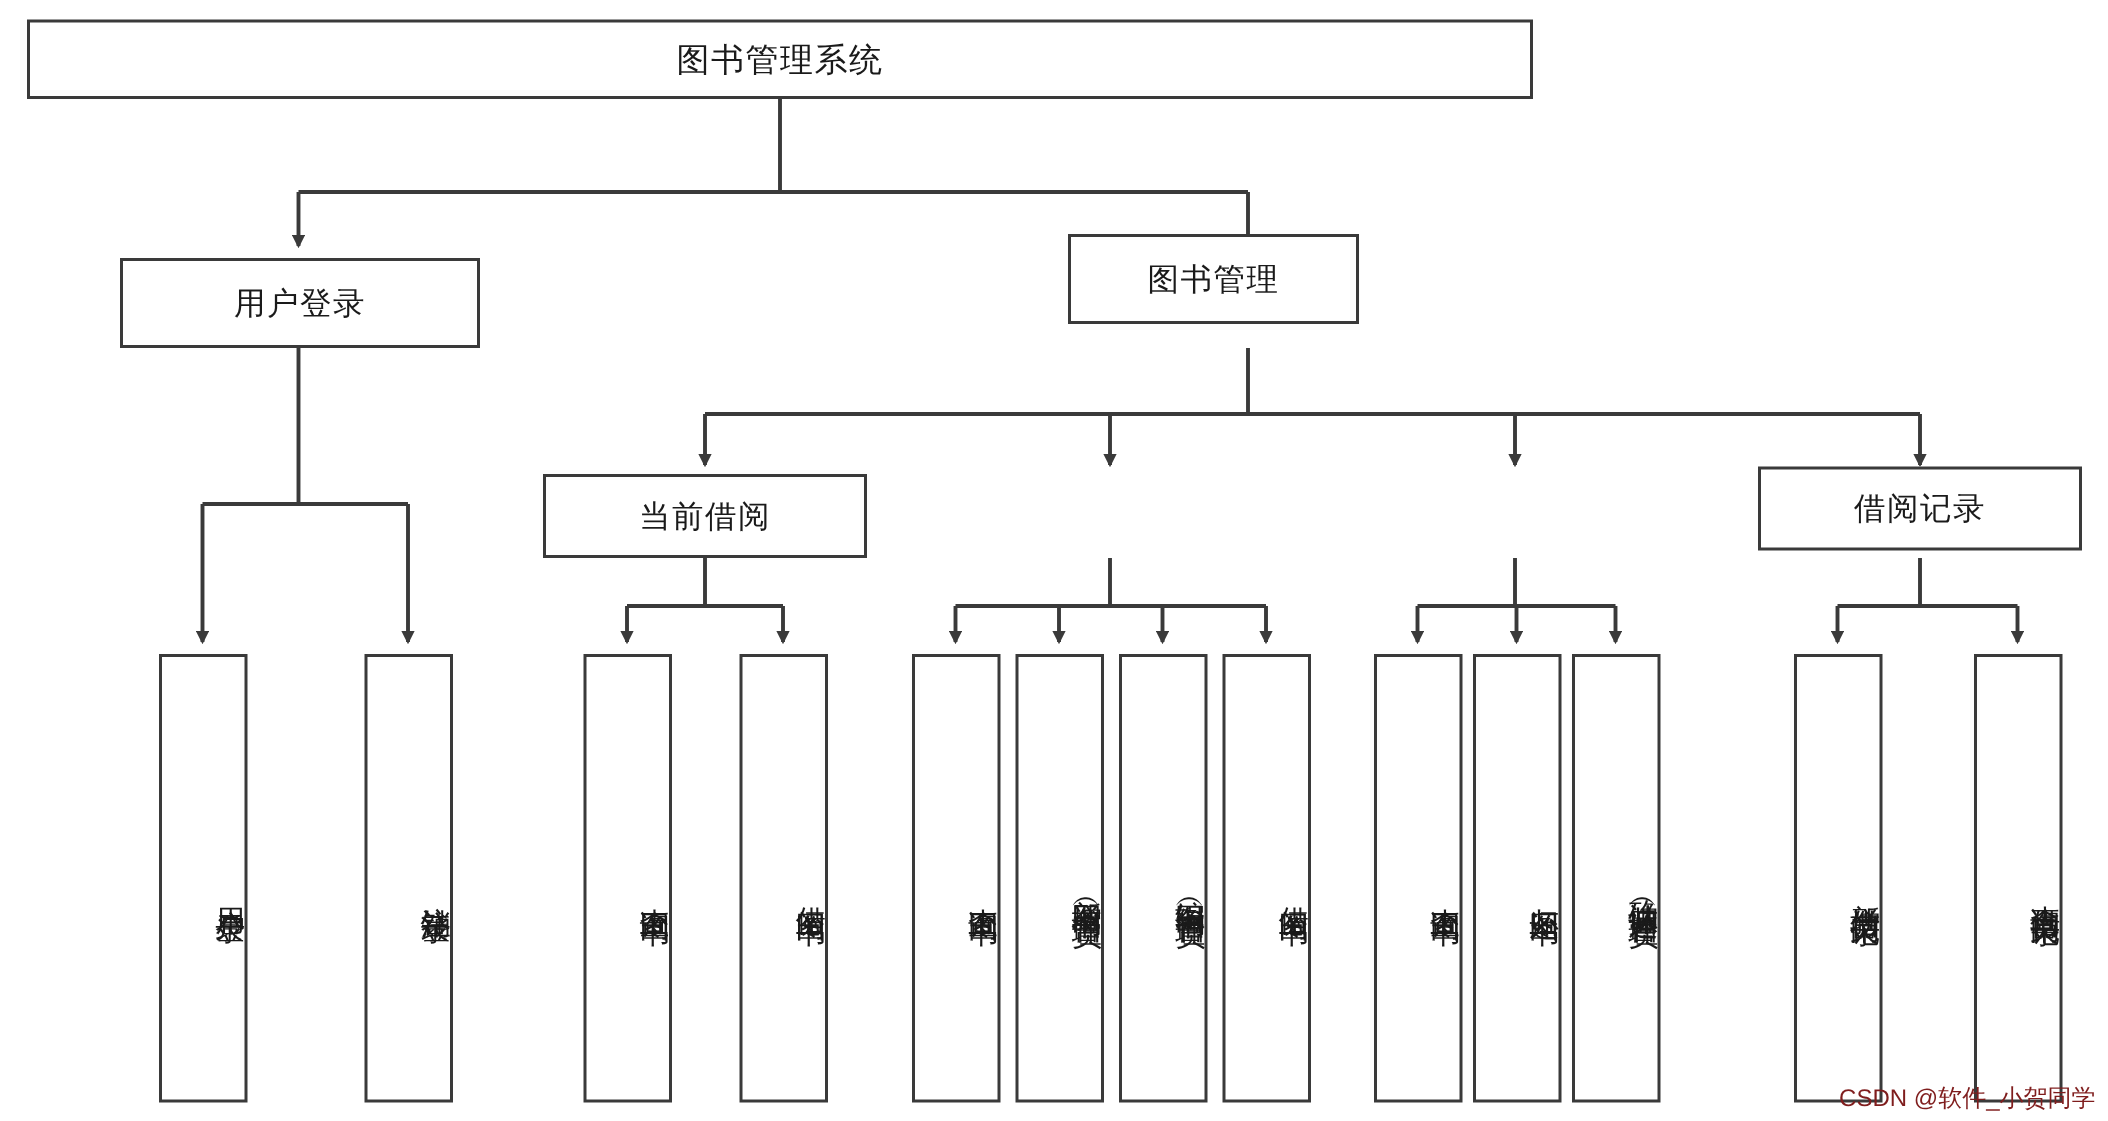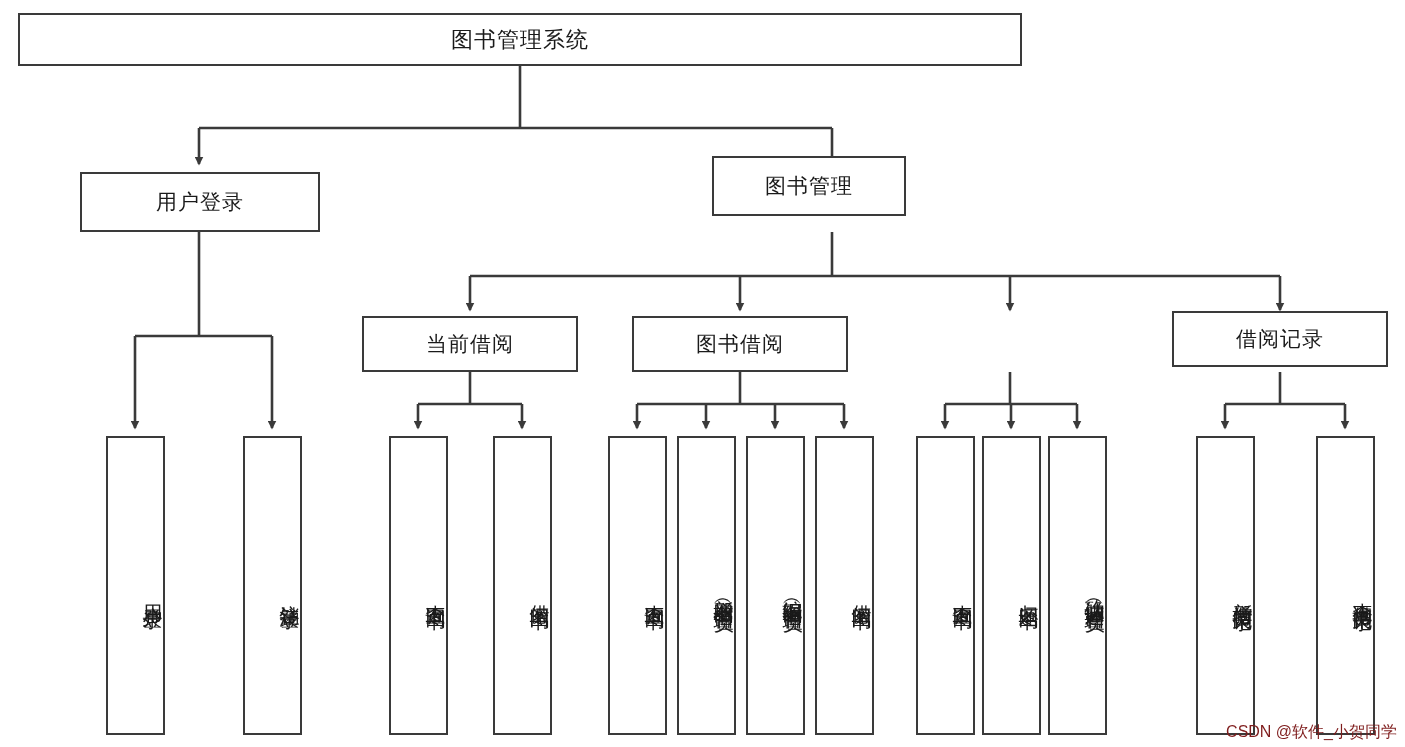--- a/index.html
+++ b/index.html
@@ -133,23 +133,20 @@
   </div>
 
   <div class="node horiz" style="left:712px; top:156px; width:194px; height:60px;align-items:center;">
     <span>图书管理</span>
   </div>
 
   <div class="node horiz" style="left:362px; top:316px; width:216px; height:56px;">
     <span>当前借阅</span>
   </div>
 
-  <div class="node horiz" style="left:632px; top:316px; width:216px; height:56px;">
-    <span>图书借阅</span>
-  </div>
 
 
   <div class="node horiz" style="left:1172px; top:311px; width:216px; height:56px;">
     <span>借阅记录</span>
   </div>
 
   <div class="node vert" style="left:106px; top:436px; width:59px; height:299px;">
     <span>用户登录</span>
   </div>
 

